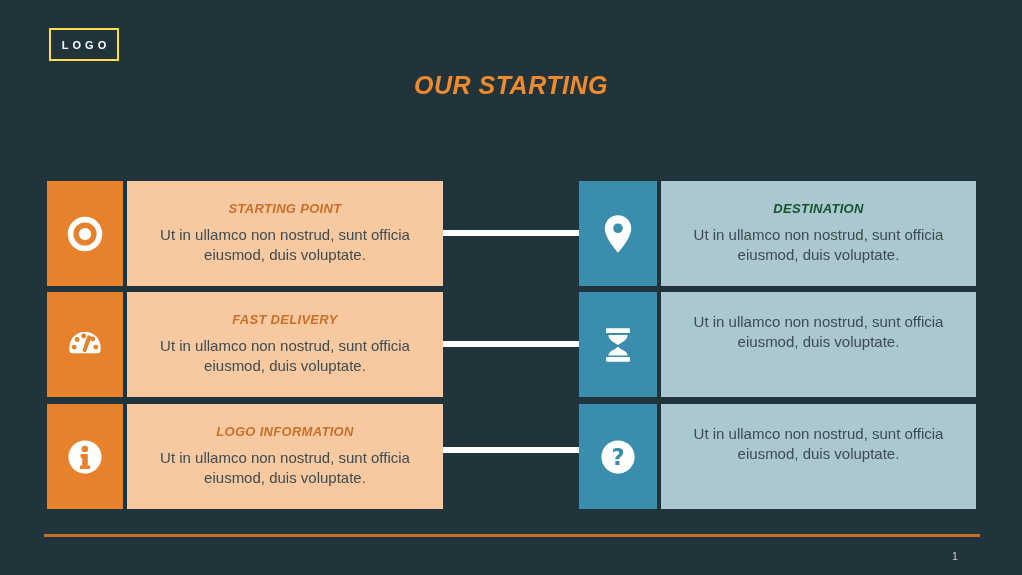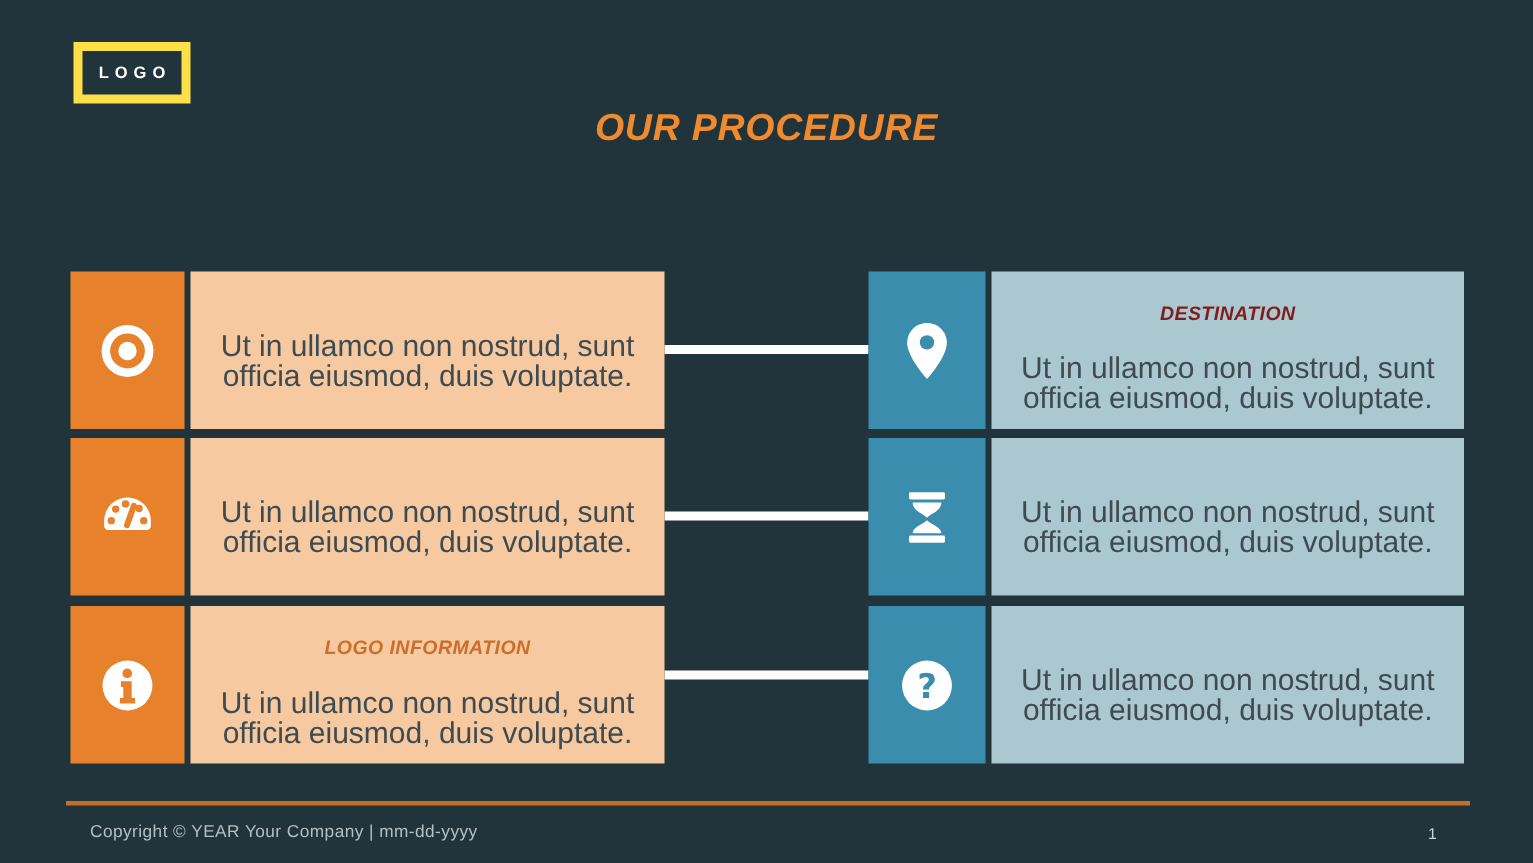--- a/index.html
+++ b/index.html
@@ -7,21 +7,21 @@
     width:1022px; height:575px;
     background:#22343b;
     font-family:"Liberation Sans", sans-serif;
     position:relative; overflow:hidden;
   }
   .slide { position:absolute; inset:0; }
 
   
   .logo-box {
     position:absolute; left:49px; top:28px; width:66px; height:29px;
-    border:6px solid #fde047;
+    border:2px solid #fde047;
     display:flex; align-items:center; justify-content:center;
   }
   .logo-box span {
     color:#ffffff; font-size:11px; font-weight:bold;
     letter-spacing:4px; padding-left:4px;
   }
 
   
   .slide-title {
     position:absolute; left:0; top:71px; width:1022px;
@@ -47,24 +47,24 @@
     text-align:center;
   }
   .body-left  { left:127px; width:316px; background:#f7c9a0; }
   .body-right { left:661px; width:315px; background:#abc7cf; }
 
   .card-title {
     font-size:13px; font-weight:bold; font-style:italic;
     letter-spacing:0.3px; margin-bottom:9px;
   }
   .body-left  .card-title { color:#c96f2a; }
-  .body-right .card-title { color:#7f1d1d; }
+  .body-right .card-title { color:#14532d; }
 
   .card-text {
-    font-size:20px; line-height:20px; color:#3e4b51;margin-top:20px;
+    font-size:15px; line-height:20px; color:#3e4b51;
   }
 
   
   .connector {
     position:absolute; left:443px; width:136px; height:6px;
     background:#ffffff;
   }
   .conn-1 { top:230px; } .conn-2 { top:341px; } .conn-3 { top:447px; }
 
   
@@ -85,34 +85,35 @@
 </style>
 </head>
 <body>
 
 <div class="slide">
 
   <div class="logo-box">
     <span>LOGO</span>
   </div>
 
-  <div class="slide-title">OUR PROCEDURE</div>
+  <div class="slide-title">OUR STARTING</div>
 
   <div class="connector conn-1"></div>
   <div class="connector conn-2"></div>
   <div class="connector conn-3"></div>
 
   <div class="row row-1">
     <div class="icon-block icon-left">
       <svg width="42" height="42" viewBox="0 0 48 48">
         <circle cx="24" cy="24" r="16.5" fill="none" stroke="#ffffff" stroke-width="6.5"></circle>
         <circle cx="24" cy="24" r="7" fill="#ffffff"></circle>
       </svg>
     </div>
     <div class="card-body body-left">
+      <div class="card-title">STARTING POINT</div>
       <div class="card-text">Ut in ullamco non nostrud, sunt officia eiusmod, duis voluptate.</div>
     </div>
     <div class="icon-block icon-right">
       <svg width="46" height="46" viewBox="0 0 48 48">
         <path d="M24 4.5 C16.3 4.5 10.2 10.6 10.2 18.3 c0 10.2 13.8 25.2 13.8 25.2 s13.8 -15 13.8 -25.2 C37.8 10.6 31.7 4.5 24 4.5 Z" fill="#ffffff"></path>
         <circle cx="24" cy="18" r="5" fill="#3a8dac"></circle>
       </svg>
     </div>
     <div class="card-body body-right">
       <div class="card-title">DESTINATION</div>
@@ -126,20 +127,21 @@
         <path d="M24 9.5 c-9.4 0 -17 7.6 -17 17 v3.6 c0 1.6 1.3 2.9 2.9 2.9 h28.2 c1.6 0 2.9 -1.3 2.9 -2.9 v-3.6 c0 -9.4 -7.6 -17 -17 -17 z" fill="#ffffff"></path>
         <circle cx="12.2" cy="26.3" r="2.7" fill="#e8812b"></circle>
         <circle cx="15.4" cy="17.9" r="2.7" fill="#e8812b"></circle>
         <circle cx="22.6" cy="14.1" r="2.7" fill="#e8812b"></circle>
         <circle cx="32.4" cy="17.5" r="2.7" fill="#e8812b"></circle>
         <circle cx="35.8" cy="26.3" r="2.7" fill="#e8812b"></circle>
         <path d="M23.6 29.6 L28.6 15.6" stroke="#e8812b" stroke-width="4.4" stroke-linecap="round" fill="none"></path>
       </svg>
     </div>
     <div class="card-body body-left">
+      <div class="card-title">FAST DELIVERY</div>
       <div class="card-text">Ut in ullamco non nostrud, sunt officia eiusmod, duis voluptate.</div>
     </div>
     <div class="icon-block icon-right">
       <svg width="46" height="46" viewBox="0 0 48 48">
         <rect x="11.5" y="6.5" width="25" height="5" rx="1" fill="#ffffff"></rect>
         <rect x="11.5" y="36.5" width="25" height="5" rx="1" fill="#ffffff"></rect>
         <path d="M14 13.5 h20 c0 6 -7.2 7.6 -10 10.6 c-2.8 -3 -10 -4.6 -10 -10.6 z" fill="#ffffff"></path>
         <path d="M24 25.9 c2.8 3 10 4.6 10 9.1 h-20 c0 -4.5 7.2 -6.1 10 -9.1 z" fill="#ffffff"></path>
       </svg>
     </div>
@@ -165,16 +167,15 @@
         <circle cx="24" cy="24" r="19" fill="#ffffff"></circle>
         <text x="24.2" y="33.2" text-anchor="middle" font-family="DejaVu Sans, sans-serif" font-weight="bold" font-size="26" fill="#3a8dac">?</text>
       </svg>
     </div>
     <div class="card-body body-right">
       <div class="card-text">Ut in ullamco non nostrud, sunt officia eiusmod, duis voluptate.</div>
     </div>
   </div>
 
   <div class="footer-line"></div>
-  <div class="footer-text">Copyright © YEAR Your Company  |  mm-dd-yyyy</div>
   <div class="page-number">1</div>
 
 </div>
 
 </body></html>

